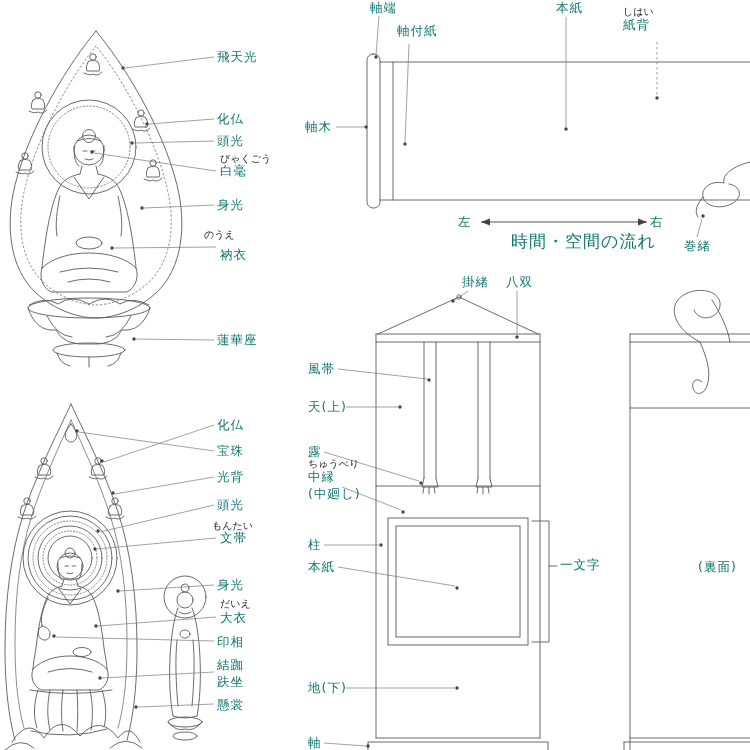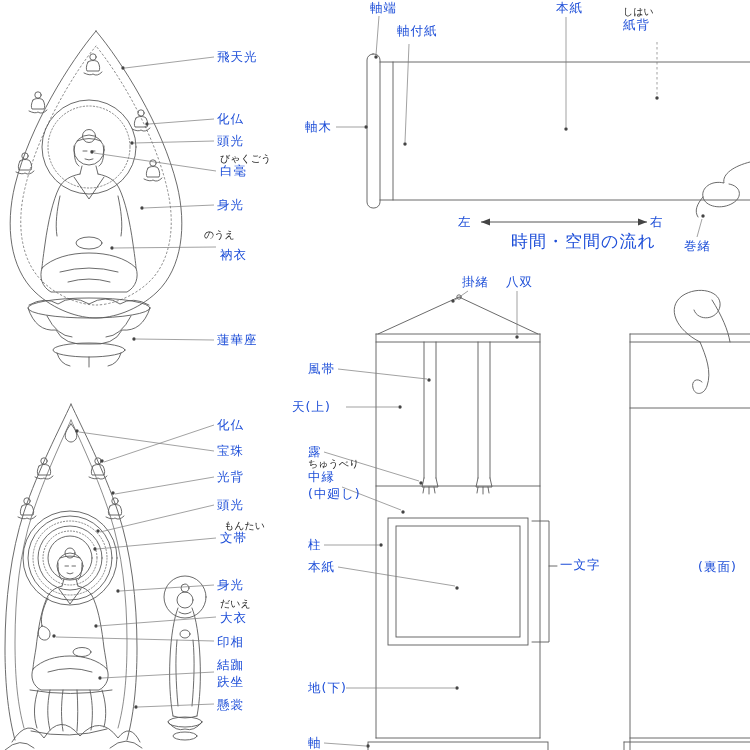--- a/index.html
+++ b/index.html
@@ -2,21 +2,21 @@
 <html><head>
 <meta charset="utf-8">
 <style>
   html,body{margin:0;padding:0;background:#fff;}
   #canvas{
     position:relative;width:750px;height:750px;background:#ffffff;
     overflow:hidden;font-family:"DejaVu Sans",sans-serif;
   }
   #art{position:absolute;left:0;top:0;}
   .lbl{
-    position:absolute;font-size:12.5px;letter-spacing:1px;color:#1d4ed8;
+    position:absolute;font-size:12.5px;letter-spacing:1px;color:#0f766e;
     line-height:1.15;white-space:nowrap;
   }
   .furi{
     position:absolute;font-size:10px;letter-spacing:0;color:#222;
     line-height:1;white-space:nowrap;
   }
   .small{font-size:17px;}
 </style>
 </head>
 <body>
@@ -240,21 +240,21 @@
   <div class="lbl" style="left:220px;top:164px">白毫</div>
   <div class="lbl" style="left:217px;top:198px">身光</div>
   <div class="furi" style="left:204px;top:230px">のうえ</div>
   <div class="lbl" style="left:220px;top:248px">衲衣</div>
   <div class="lbl" style="left:217px;top:333px">蓮華座</div>
 
   <div class="lbl" style="left:217px;top:418px">化仏</div>
   <div class="lbl" style="left:217px;top:444px">宝珠</div>
   <div class="lbl" style="left:217px;top:470px">光背</div>
   <div class="lbl" style="left:217px;top:498px">頭光</div>
-  <div class="furi" style="left:224px;top:521px">もんたい</div>
+  <div class="furi" style="left:212px;top:521px">もんたい</div>
   <div class="lbl" style="left:220px;top:531px">文帯</div>
   <div class="lbl" style="left:217px;top:578px">身光</div>
   <div class="furi" style="left:220px;top:599px">だいえ</div>
   <div class="lbl" style="left:220px;top:611px">大衣</div>
   <div class="lbl" style="left:217px;top:635px">印相</div>
   <div class="lbl" style="left:217px;top:658px">結跏</div>
   <div class="lbl" style="left:217px;top:675px">趺坐</div>
   <div class="lbl" style="left:217px;top:698px">懸裳</div>
 
   <div class="lbl" style="left:370px;top:1px">軸端</div>
@@ -264,21 +264,21 @@
   <div class="lbl" style="left:623px;top:18px">紙背</div>
   <div class="lbl" style="left:305px;top:120px">軸木</div>
   <div class="lbl" style="left:458px;top:215px">左</div>
   <div class="lbl small" style="left:511px;top:232px">時間・空間の流れ</div>
   <div class="lbl" style="left:650px;top:215px">右</div>
   <div class="lbl" style="left:684px;top:239px">巻緒</div>
 
   <div class="lbl" style="left:462px;top:275px">掛緒</div>
   <div class="lbl" style="left:506px;top:275px">八双</div>
   <div class="lbl" style="left:308px;top:362px">風帯</div>
-  <div class="lbl" style="left:292px;top:400px">天(上)</div>
+  <div class="lbl" style="left:308px;top:400px">天(上)</div>
   <div class="lbl" style="left:308px;top:445px">露</div>
   <div class="furi" style="left:308px;top:459px">ちゅうべり</div>
   <div class="lbl" style="left:308px;top:470px">中縁</div>
   <div class="lbl" style="left:308px;top:487px">(中廻し)</div>
   <div class="lbl" style="left:308px;top:538px">柱</div>
   <div class="lbl" style="left:308px;top:560px">本紙</div>
   <div class="lbl" style="left:560px;top:558px">一文字</div>
   <div class="lbl" style="left:308px;top:681px">地(下)</div>
   <div class="lbl" style="left:308px;top:736px">軸</div>
   <div class="lbl" style="left:698px;top:560px">(裏面)</div>

